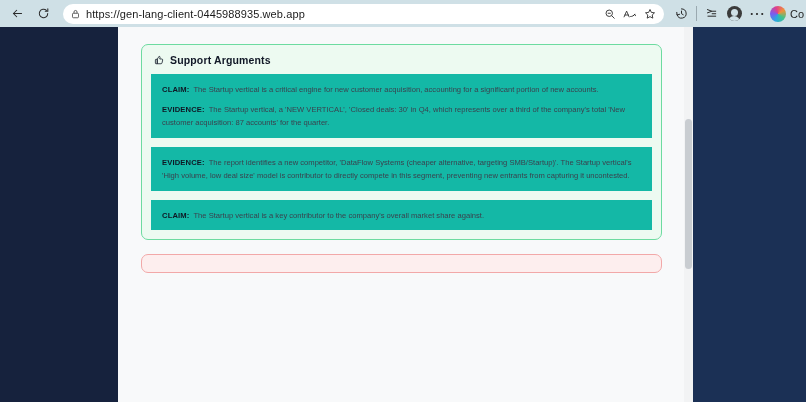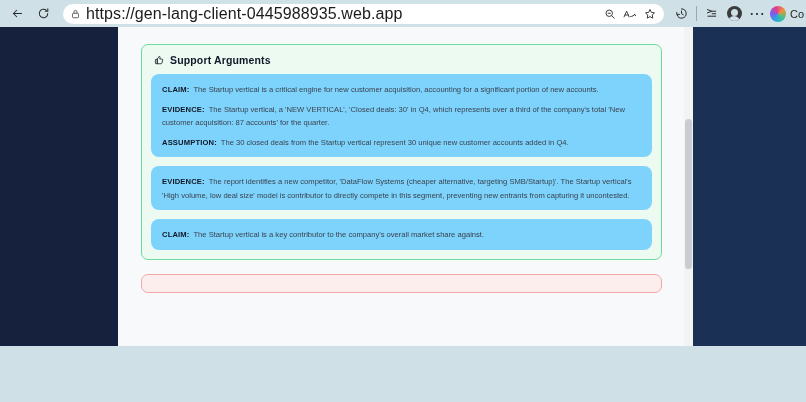--- a/index.html
+++ b/index.html
@@ -33,21 +33,21 @@
     margin: 0 6px 0 8px;
     background: #ffffff;
     border-radius: 11px;
     display: flex; align-items: center;
     padding: 0 4px 0 8px;
     min-width: 0;
   }
   #lock-icon { flex: none; display:flex; align-items:center; margin-right:6px; }
   #url-text {
     flex: 1 1 auto;
-    font-size: 16px;
+    font-size: 11px;
     color: #1b1b1b;
     white-space: nowrap; overflow: hidden;
     letter-spacing: 0.1px;
   }
   .bar-icon {
     width: 20px; height: 20px; flex: none;
     display: flex; align-items: center; justify-content: center;
     color: #2b2b2b;
   }
   #toolbar-right {
@@ -79,21 +79,21 @@
   #copilot-icon {
     width: 16px; height: 16px; border-radius: 50%;
     background: conic-gradient(from 200deg, #2aa8e0, #7b5cf0, #e0408a, #f0913a, #3fc38c, #2aa8e0);
     flex: none;
   }
   #copilot-label { font-size: 11px; color: #242424; margin-left: 2px; }
 
   
   #page-viewport {
     position: absolute; left: 0; top: 27px;
-    width: 806px; height: 319px;
+    width: 806px; height: 375px;
     background: #17253f;
     overflow: hidden;
   }
   #left-dark-panel {
     position: absolute; left: 0; top: 0; width: 118px; height: 375px;
     background: #16223d;
   }
   #right-dark-panel {
     position: absolute; left: 693px; top: 0; width: 113px; height: 375px;
     background: #1b3055;
@@ -142,22 +142,22 @@
   .section-title {
     font-size: 10.5px;
     font-weight: bold;
     color: #111827;
     letter-spacing: 0.15px;
   }
   .section-icon { display:flex; align-items:center; color:#111827; flex:none; }
   .section-body { padding: 0 9px 9px 9px; }
 
   .arg-card {
-    background: #7dd3fc;
-    border-radius: 8px;
+    background: #14b8a6;
+    border-radius: 0;
     padding: 9px 11px 8px 11px;
     margin-bottom: 9px;
   }
   .arg-card:last-child { margin-bottom: 0; }
 
   .arg-row {
     font-size: 7.6px;
     line-height: 1.78;
     color: #2f3640;
     margin-bottom: 6px;
@@ -277,23 +277,20 @@
 
         <div class="section-body">
 
           <div class="arg-card">
             <div class="arg-row">
               <span class="arg-label">CLAIM:</span><span class="arg-text">The Startup vertical is a critical engine for new customer acquisition, accounting for a significant portion of new accounts.</span>
             </div>
             <div class="arg-row">
               <span class="arg-label">EVIDENCE:</span><span class="arg-text">The Startup vertical, a 'NEW VERTICAL', 'Closed deals: 30' in Q4, which represents over a third of the company's total 'New customer acquisition: 87 accounts' for the quarter.</span>
             </div>
-            <div class="arg-row">
-              <span class="arg-label">ASSUMPTION:</span><span class="arg-text">The 30 closed deals from the Startup vertical represent 30 unique new customer accounts added in Q4.</span>
-            </div>
           </div>
 
           <div class="arg-card">
             <div class="arg-row">
               <span class="arg-label">EVIDENCE:</span><span class="arg-text">The report identifies a new competitor, 'DataFlow Systems (cheaper alternative, targeting SMB/Startup)'. The Startup vertical's 'High volume, low deal size' model is contributor to directly compete in this segment, preventing new entrants from capturing it uncontested.</span>
             </div>
           </div>
 
           <div class="arg-card">
             <div class="arg-row">

